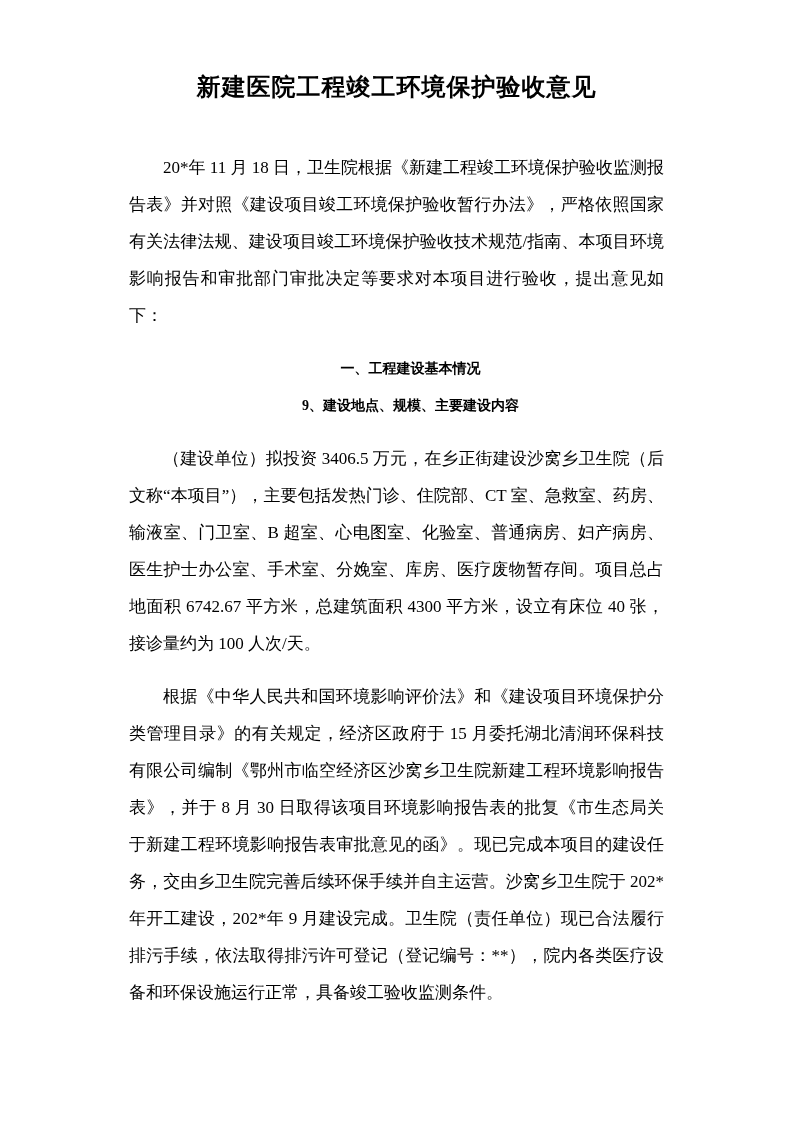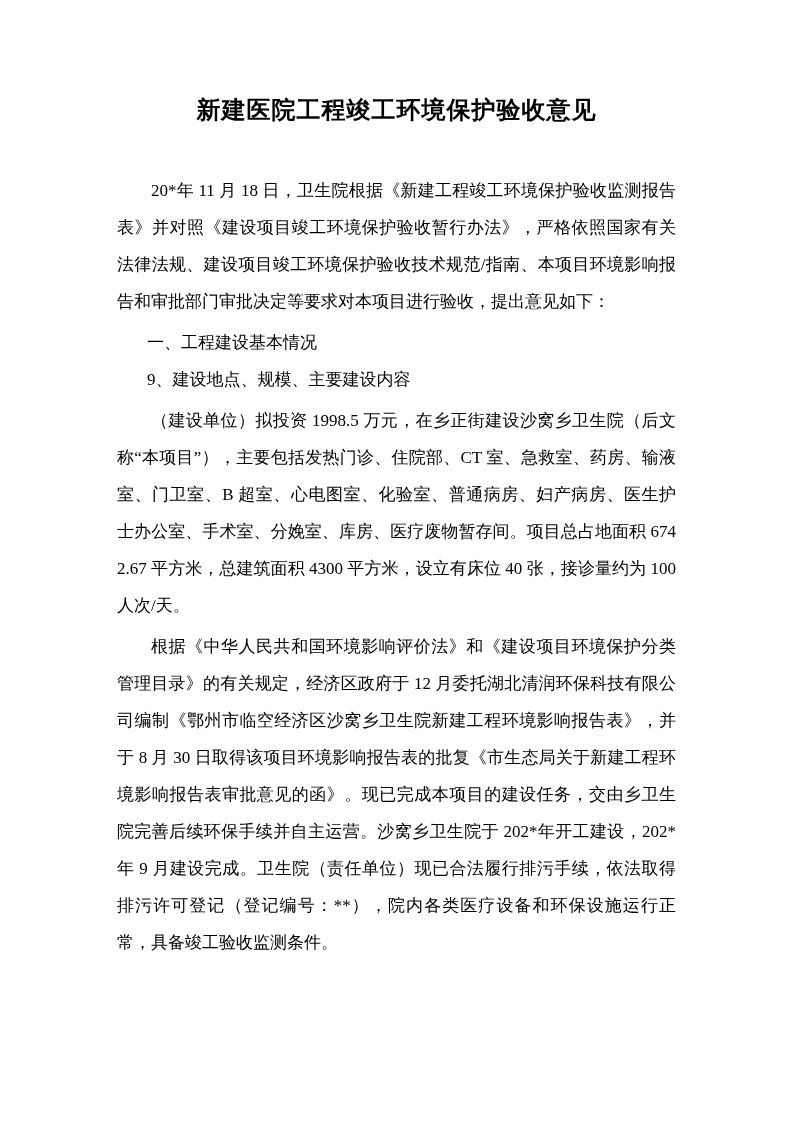--- a/index.html
+++ b/index.html
@@ -11,57 +11,57 @@
     width: 793px;
     height: 1122px;
     overflow: hidden;
     font-family: "Liberation Serif", "DejaVu Serif", serif;
     color: #000000;
   }
   .page {
     box-sizing: border-box;
     width: 793px;
     height: 1122px;
-    padding: 92px 113px 0 113px;
+    padding: 69px 113px 0 113px;
     background: #ffffff;
   }
   .doc-title {
     margin: 0 0 44px 0;
     font-size: 24px;
     line-height: 36px;
     font-weight: bold;
     text-align: center;
     letter-spacing: 1px;
   }
   .para {
-    margin: 4px;
+    margin: 16px;
     font-size: 17px;
     line-height: 37px;
     text-align: justify;
     text-indent: 2em;
     word-break: break-all;
   }
   .heading {
     margin: 0;
-    font-size: 17px;
+    font-size: 14px;
     line-height: 37px;
-    font-weight: normal;
+    font-weight: bold;
     text-indent: 2em;
-    text-align: left;
+    text-align: center;
   }
 </style>
 </head>
 <body>
 
 <div class="page">
   <h1 class="doc-title">新建医院工程竣工环境保护验收意见</h1>
 
   <p class="para">20*年 11 月 18 日，卫生院根据《新建工程竣工环境保护验收监测报告表》并对照《建设项目竣工环境保护验收暂行办法》，严格依照国家有关法律法规、建设项目竣工环境保护验收技术规范/指南、本项目环境影响报告和审批部门审批决定等要求对本项目进行验收，提出意见如下：</p>
 
   <h2 class="heading">一、工程建设基本情况</h2>
 
   <h3 class="heading">9、建设地点、规模、主要建设内容</h3>
 
-  <p class="para">（建设单位）拟投资 1998.5 万元，在乡正街建设沙窝乡卫生院（后文称“本项目”），主要包括发热门诊、住院部、CT 室、急救室、药房、输液室、门卫室、B 超室、心电图室、化验室、普通病房、妇产病房、医生护士办公室、手术室、分娩室、库房、医疗废物暂存间。项目总占地面积 6742.67 平方米，总建筑面积 4300 平方米，设立有床位 40 张，接诊量约为 100 人次/天。</p>
+  <p class="para">（建设单位）拟投资 3406.5 万元，在乡正街建设沙窝乡卫生院（后文称“本项目”），主要包括发热门诊、住院部、CT 室、急救室、药房、输液室、门卫室、B 超室、心电图室、化验室、普通病房、妇产病房、医生护士办公室、手术室、分娩室、库房、医疗废物暂存间。项目总占地面积 6742.67 平方米，总建筑面积 4300 平方米，设立有床位 40 张，接诊量约为 100 人次/天。</p>
 
 
-  <p class="para">根据《中华人民共和国环境影响评价法》和《建设项目环境保护分类管理目录》的有关规定，经济区政府于 12 月委托湖北清润环保科技有限公司编制《鄂州市临空经济区沙窝乡卫生院新建工程环境影响报告表》，并于 8 月 30 日取得该项目环境影响报告表的批复《市生态局关于新建工程环境影响报告表审批意见的函》。现已完成本项目的建设任务，交由乡卫生院完善后续环保手续并自主运营。沙窝乡卫生院于 202*年开工建设，202*年 9 月建设完成。卫生院（责任单位）现已合法履行排污手续，依法取得排污许可登记（登记编号：**），院内各类医疗设备和环保设施运行正常，具备竣工验收监测条件。</p>
+  <p class="para">根据《中华人民共和国环境影响评价法》和《建设项目环境保护分类管理目录》的有关规定，经济区政府于 15 月委托湖北清润环保科技有限公司编制《鄂州市临空经济区沙窝乡卫生院新建工程环境影响报告表》，并于 8 月 30 日取得该项目环境影响报告表的批复《市生态局关于新建工程环境影响报告表审批意见的函》。现已完成本项目的建设任务，交由乡卫生院完善后续环保手续并自主运营。沙窝乡卫生院于 202*年开工建设，202*年 9 月建设完成。卫生院（责任单位）现已合法履行排污手续，依法取得排污许可登记（登记编号：**），院内各类医疗设备和环保设施运行正常，具备竣工验收监测条件。</p>
 </div>
 
 </body></html>

